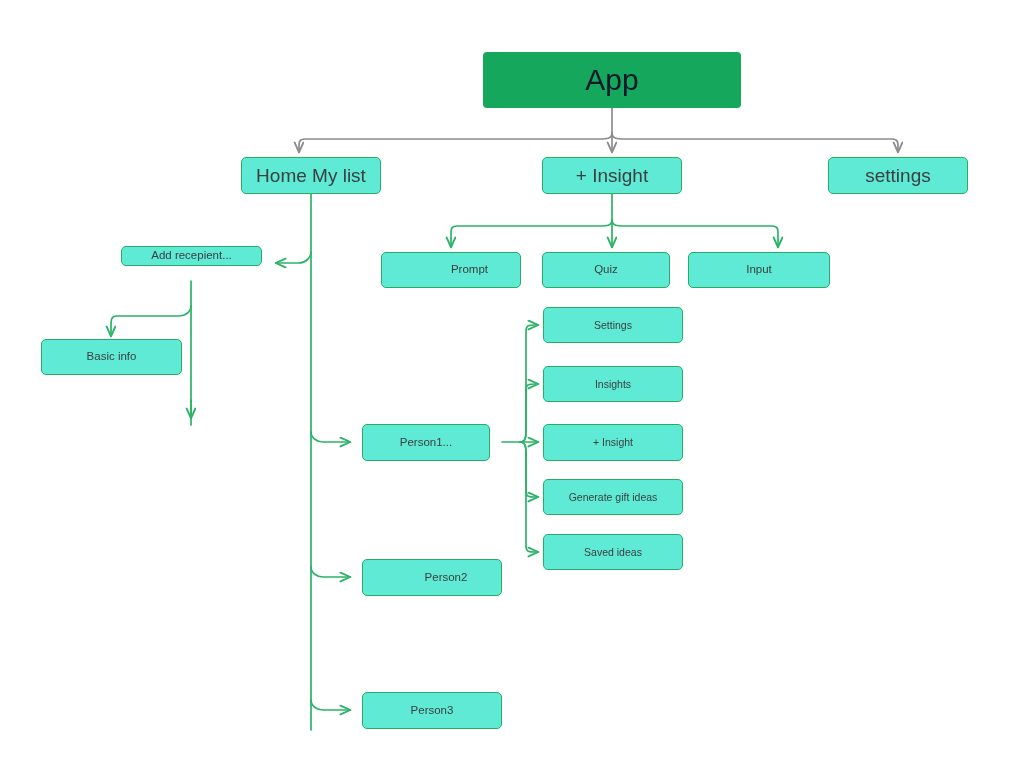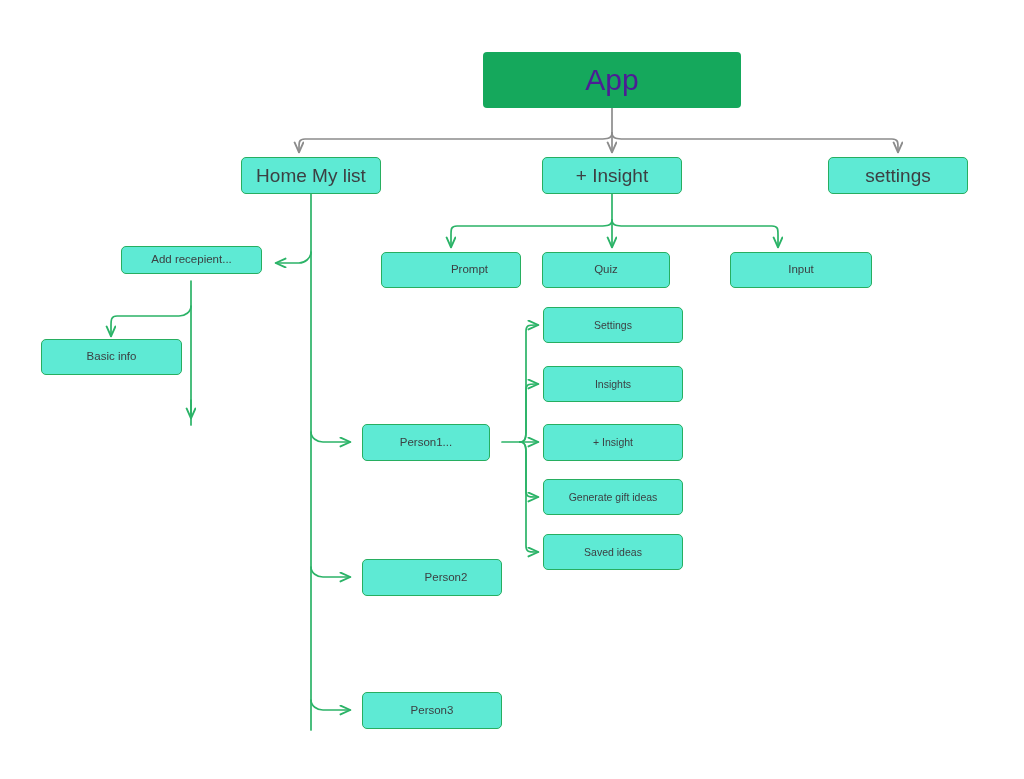--- a/index.html
+++ b/index.html
@@ -36,21 +36,21 @@
     border-radius: 5px;
     background: #5eead4;
     border: 1.6px solid #27ae60;
     color: #3c4043;
     line-height: 1.15;
     z-index: 2;
   }
   .node.root {
     background: #15a85c;
     border: none;
-    color: #4c1d95;
+    color: #0f172a;
     border-radius: 4px;
   }
   .lbl {
     display: block;
     white-space: nowrap;
   }
   .s-root   { font-size: 30px; }
   .s-level1 { font-size: 19px; }
   .s-level2 { font-size: 11.5px; }
   .s-small  { font-size: 10.5px; }
@@ -125,25 +125,25 @@
   </div>
 
   <div class="node" style="left:381px; top:252px; width:140px; height:36px;padding-left:37px;">
     <span class="lbl s-level2">Prompt</span>
   </div>
 
   <div class="node" style="left:542px; top:252px; width:128px; height:36px;">
     <span class="lbl s-level2">Quiz</span>
   </div>
 
-  <div class="node" style="left:730px; top:252px; width:142px; height:36px;">
+  <div class="node" style="left:688px; top:252px; width:142px; height:36px;">
     <span class="lbl s-level2">Input</span>
   </div>
 
-  <div class="node" style="left:121px; top:246px; width:141px; height:28px;text-align:right;">
+  <div class="node" style="left:121px; top:246px; width:141px; height:20px;text-align:right;">
     <span class="lbl s-level2">Add recepient...</span>
   </div>
 
   <div class="node" style="left:41px; top:339px; width:141px; height:36px;">
     <span class="lbl s-level2">Basic info</span>
   </div>
 
 
   <div class="node" style="left:362px; top:424px; width:128px; height:37px;">
     <span class="lbl s-level2">Person1...</span>

